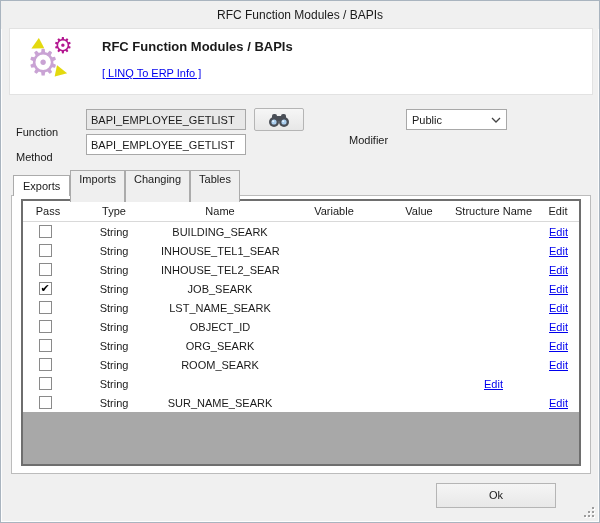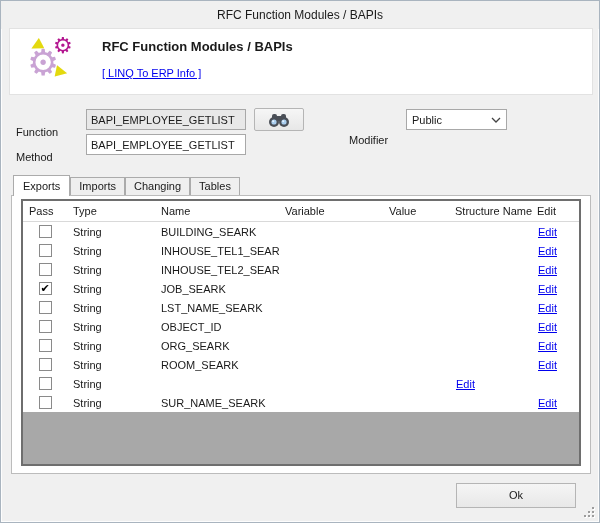--- a/index.html
+++ b/index.html
@@ -71,37 +71,37 @@
     padding-left:5px; cursor:default;
   }
   .combo .chev { position:absolute; right:5px; top:7px; }
 
   
   .tabcontrol { position:absolute; left:10px; top:174px; width:580px; height:299px; }
   .tabstrip { position:relative; height:20px; display:flex; align-items:center; z-index:2; padding-left:2px; }
   .tab {
     font-size:11px; color:#1a1a1a; background:#efefef;
     border:1px solid #ababab; border-bottom:none;
-    padding:2px 8px 3px; margin-right:0; margin-top:2px; height:18px;
+    padding:2px 8px 3px; margin-right:0; margin-top:2px; height:32px;
     cursor:pointer;
   }
   .tab.active {
     background:#ffffff; margin-top:0; height:21px; padding:4px 9px 3px;
     margin-bottom:-1px; position:relative; z-index:3;
   }
   .tabpanel {
     position:absolute; left:0; top:20px; width:580px; height:279px;
     background:#ffffff; border:1px solid #bcbcbc;
   }
 
   
   .grid {
     position:absolute; left:9px; top:3px; width:560px; height:267px;
     border:2px solid #6e6e6e; background:#4c1d95;
-    display:flex; flex-direction:column;
+    display:flex; flex-direction:column;text-align:center;
   }
   .grid-header {
     display:grid; grid-template-columns:44px 88px 124px 104px 66px 82px 1fr;
     height:21px; background:#ffffff; border-bottom:1px solid #d9d9d9;
     align-items:center;
   }
   .gh-cell { font-size:11px; color:#1a1a1a; padding-left:6px; white-space:nowrap; }
   .grid-row {
     display:grid; grid-template-columns:44px 88px 124px 104px 66px 82px 1fr;
     height:19px; background:#ffffff; align-items:center;
@@ -120,21 +120,21 @@
 
   
   .btn {
     position:absolute; top:482px; width:120px; height:25px;
     background:linear-gradient(#f5f5f5,#e8e8e8);
     border:1px solid #b5b5b5;
     font-size:11px; color:#1a1a1a; text-align:center; line-height:23px;
     cursor:pointer;
   }
   .btn-cancel { left:323px; }
-  .btn-ok     { left:455px; }
+  .btn-ok     { left:435px; }
 
   
   .grip { position:absolute; right:5px; bottom:5px; width:11px; height:11px; }
   .grip i {
     position:absolute; width:2px; height:2px; background:#9c9c9c;
     box-shadow:1px 1px 0 #fff;
   }
   .grip i:nth-child(1){ right:0; bottom:8px; }
   .grip i:nth-child(2){ right:0; bottom:4px; }
   .grip i:nth-child(3){ right:4px; bottom:4px; }

